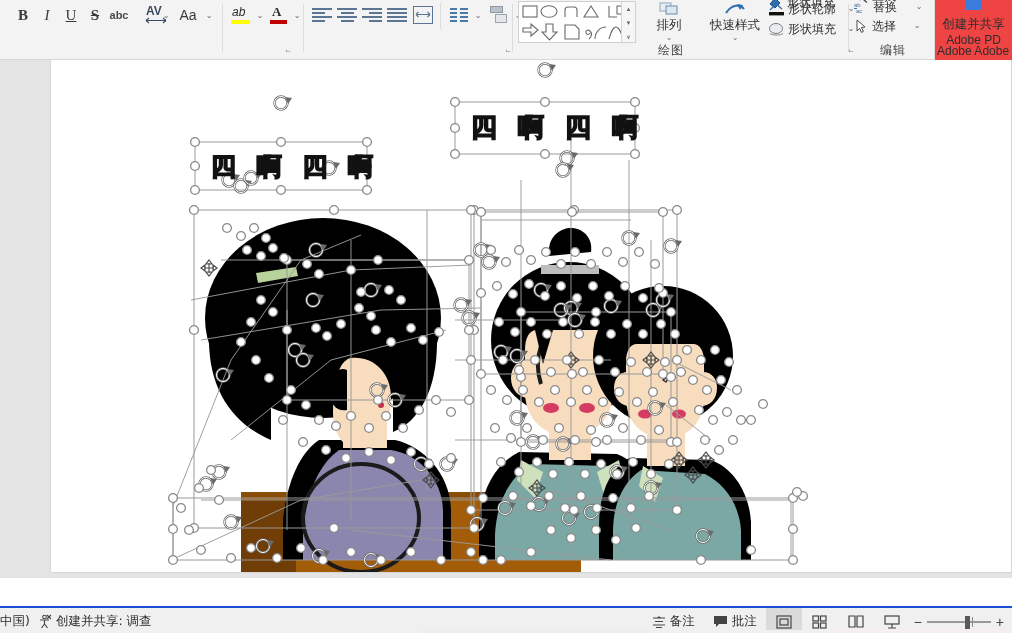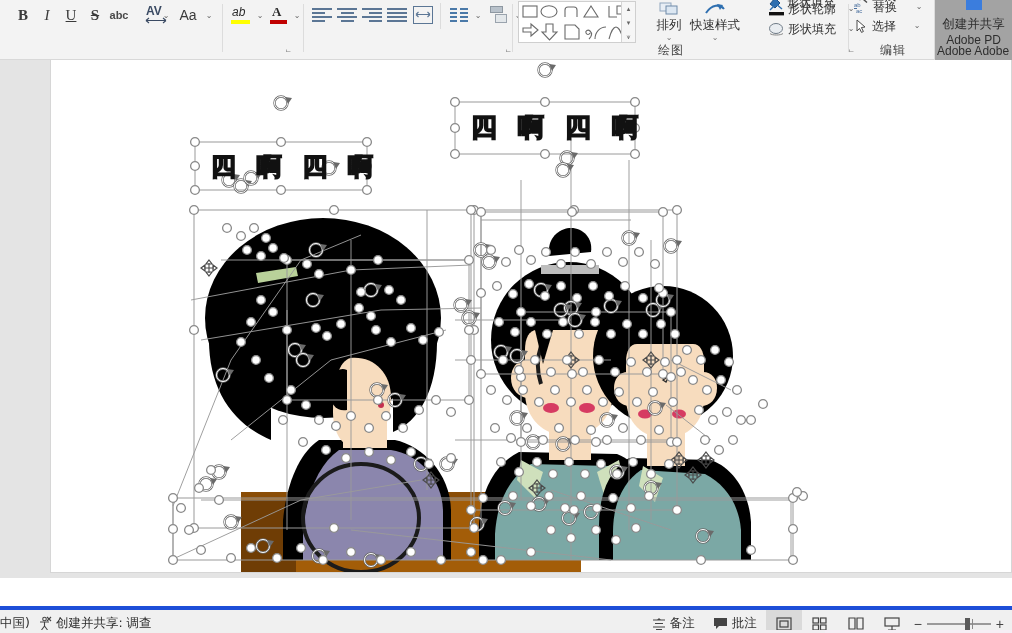--- a/index.html
+++ b/index.html
@@ -87,21 +87,21 @@
 
   .cnlabel{ font-size:12.5px; color:#2e2e2e; font-family:"DejaVu Sans","Liberation Sans",sans-serif; }
   .cnsmall{ font-size:12px; color:#2e2e2e; font-family:"DejaVu Sans","Liberation Sans",sans-serif; }
 
   .bigbtn{ position:absolute; text-align:center; width:54px; }
   .bigbtn .bl{ font-size:12.5px; color:#2e2e2e; display:block; }
   .bigbtn .bc{ font-size:8px; color:#777; display:block; margin-top:-1px; }
 
   .adobe{
     position:absolute; right:0; top:0; width:78px; height:60px;
-    background:#a3a3a3; border-left:1px solid #dcdcdc;
+    background:#ef4444; border-left:1px solid #dcdcdc;
     text-align:center; overflow:hidden;
   }
   .adobe .l1{ font-size:12.5px; color:#2e2e2e; margin-top:6px; white-space:nowrap; }
   .adobe .l2{ font-size:12px; color:#2e2e2e; white-space:nowrap; }
   .adobe .l3{ font-size:12px; color:#2e2e2e; position:absolute; bottom:2px; left:2px; white-space:nowrap; }
   .adobe .aicon{ width:16px; height:10px; background:#3b7ddd; margin:0 auto; display:block; }
 
   
   .workarea{
     position:absolute; left:0; top:60px; width:1012px; height:518px;
@@ -119,21 +119,21 @@
     position:absolute; left:0; top:578px; width:1012px; height:28px;
     background:#f0f0f0; border-top:1px solid #dadada;
   }
   .notes .ph{
     position:absolute; left:4px; top:5px;
     font-size:13.5px; color:#3a3a3a;
     font-family:"DejaVu Sans","Liberation Sans",sans-serif;
   }
   .status{
     position:absolute; left:0; top:606px; width:1012px; height:27px;
-    background:#f0f0f0; border-top:4px solid #1d4ed8;
+    background:#f0f0f0; border-top:2px solid #1d4ed8;
   }
   .status .sleft{ position:absolute; left:0; top:5px; display:flex; align-items:center; gap:7px; }
   .status .sitem{
     font-size:12.5px; color:#2e2e2e;
     font-family:"DejaVu Sans","Liberation Sans",sans-serif; white-space:nowrap;
   }
   .status .sright{ position:absolute; right:0; top:0; height:27px; display:flex; align-items:center; }
   .sbtn{
     height:27px; display:flex; align-items:center; gap:4px; padding:0 9px;
     font-size:12.5px; color:#2e2e2e;
@@ -322,21 +322,21 @@
 
       <div class="bigbtn" style="left:126px; top:2px;">
         <svg width="20" height="14" viewBox="0 0 20 14" style="display:block;margin:0 auto 1px">
           <rect x="1" y="1" width="11" height="8" fill="#e8eef5" stroke="#8fa5bd"></rect>
           <rect x="7" y="4" width="11" height="8" fill="#dce7f2" stroke="#6f8aa8"></rect>
         </svg>
         <span class="bl cnlabel">排列</span>
         <span class="bc">⌄</span>
       </div>
 
-      <div class="bigbtn" style="left:168px; top:2px; width:62px;">
+      <div class="bigbtn" style="left:188px; top:2px; width:62px;">
         <svg width="22" height="14" viewBox="0 0 22 14" style="display:block;margin:0 auto 1px">
           <path d="M2 11c6-9 14-9 18-4" stroke="#2f6fb0" stroke-width="2" fill="none"></path>
           <path d="M13 2l6 1-3 5z" fill="#2f6fb0"></path>
         </svg>
         <span class="bl cnlabel">快速样式</span>
         <span class="bc">⌄</span>
       </div>
 
       <div class="btn" style="left:252px; top:-8px; width:78px; height:20px; justify-content:flex-start;">
         <svg width="16" height="14" viewBox="0 0 16 14" style="margin-right:3px">

